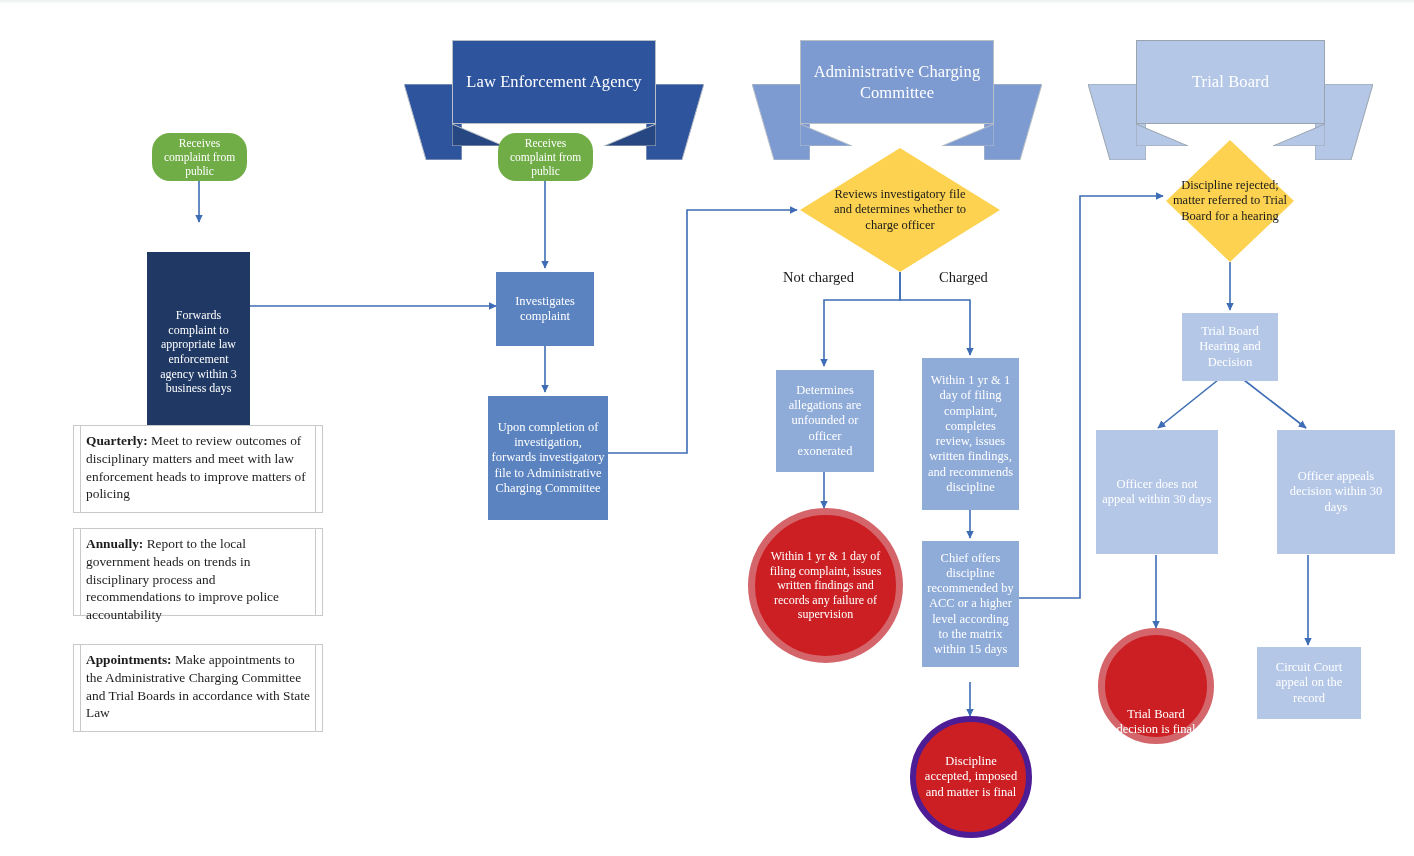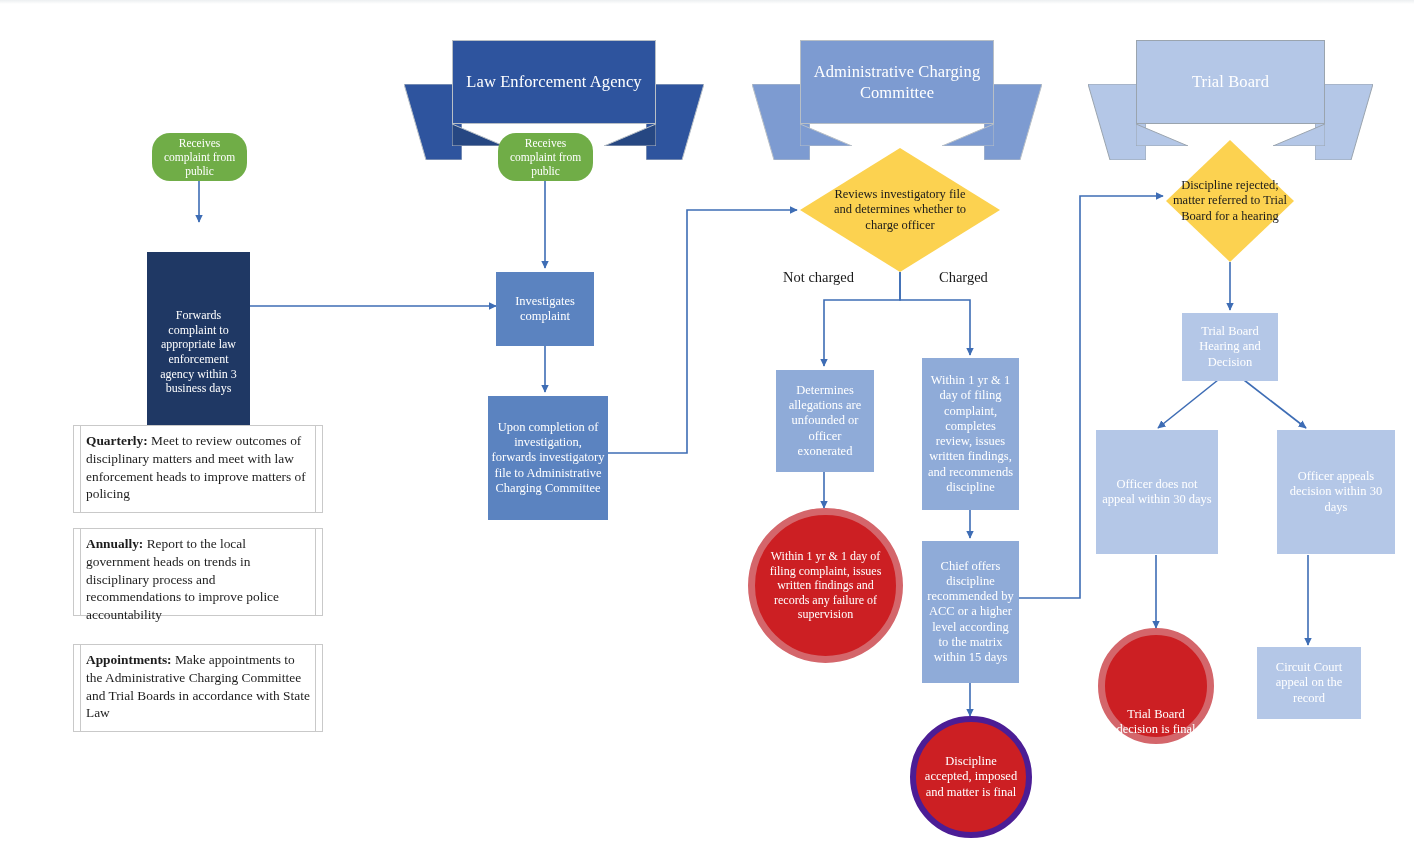--- a/index.html
+++ b/index.html
@@ -264,21 +264,21 @@
   </div>
 
   <div class="node circle" style="left:748px; top:508px; width:155px; height:155px; background:#CC1F23; border:7px solid #D4666B; font-size:12px; padding:0 9px;">
     <span>Within 1 yr &amp; 1 day of filing complaint, issues written findings and records any failure of supervision</span>
   </div>
 
   <div class="node rect" style="left:922px; top:358px; width:97px; height:152px; background:#8FABD8; font-size:12.5px; padding:0 4px;">
     <span>Within 1 yr &amp; 1 day of filing complaint, completes review, issues written findings, and recommends discipline</span>
   </div>
 
-  <div class="node rect" style="left:922px; top:541px; width:97px; height:142px; background:#8FABD8; font-size:12.5px; padding:16px 4px;">
+  <div class="node rect" style="left:922px; top:541px; width:97px; height:126px; background:#8FABD8; font-size:12.5px; padding:16px 4px;">
     <span>Chief offers discipline recommended by ACC or a higher level according to the matrix within 15 days</span>
   </div>
 
   <div class="node circle" style="left:910px; top:716px; width:122px; height:122px; background:#CC1F23; border:6px solid #4c1d95; font-size:12.5px; padding:0 8px;">
     <span>Discipline accepted, imposed and matter is final</span>
   </div>
 
   <div class="diamond-wrap" style="left:1166px; top:140px; width:128px; height:122px;">
     <svg width="128" height="122" viewBox="0 0 128 122">
       <polygon points="64,0 128,61 64,122 0,61" fill="#FCD250"></polygon>

